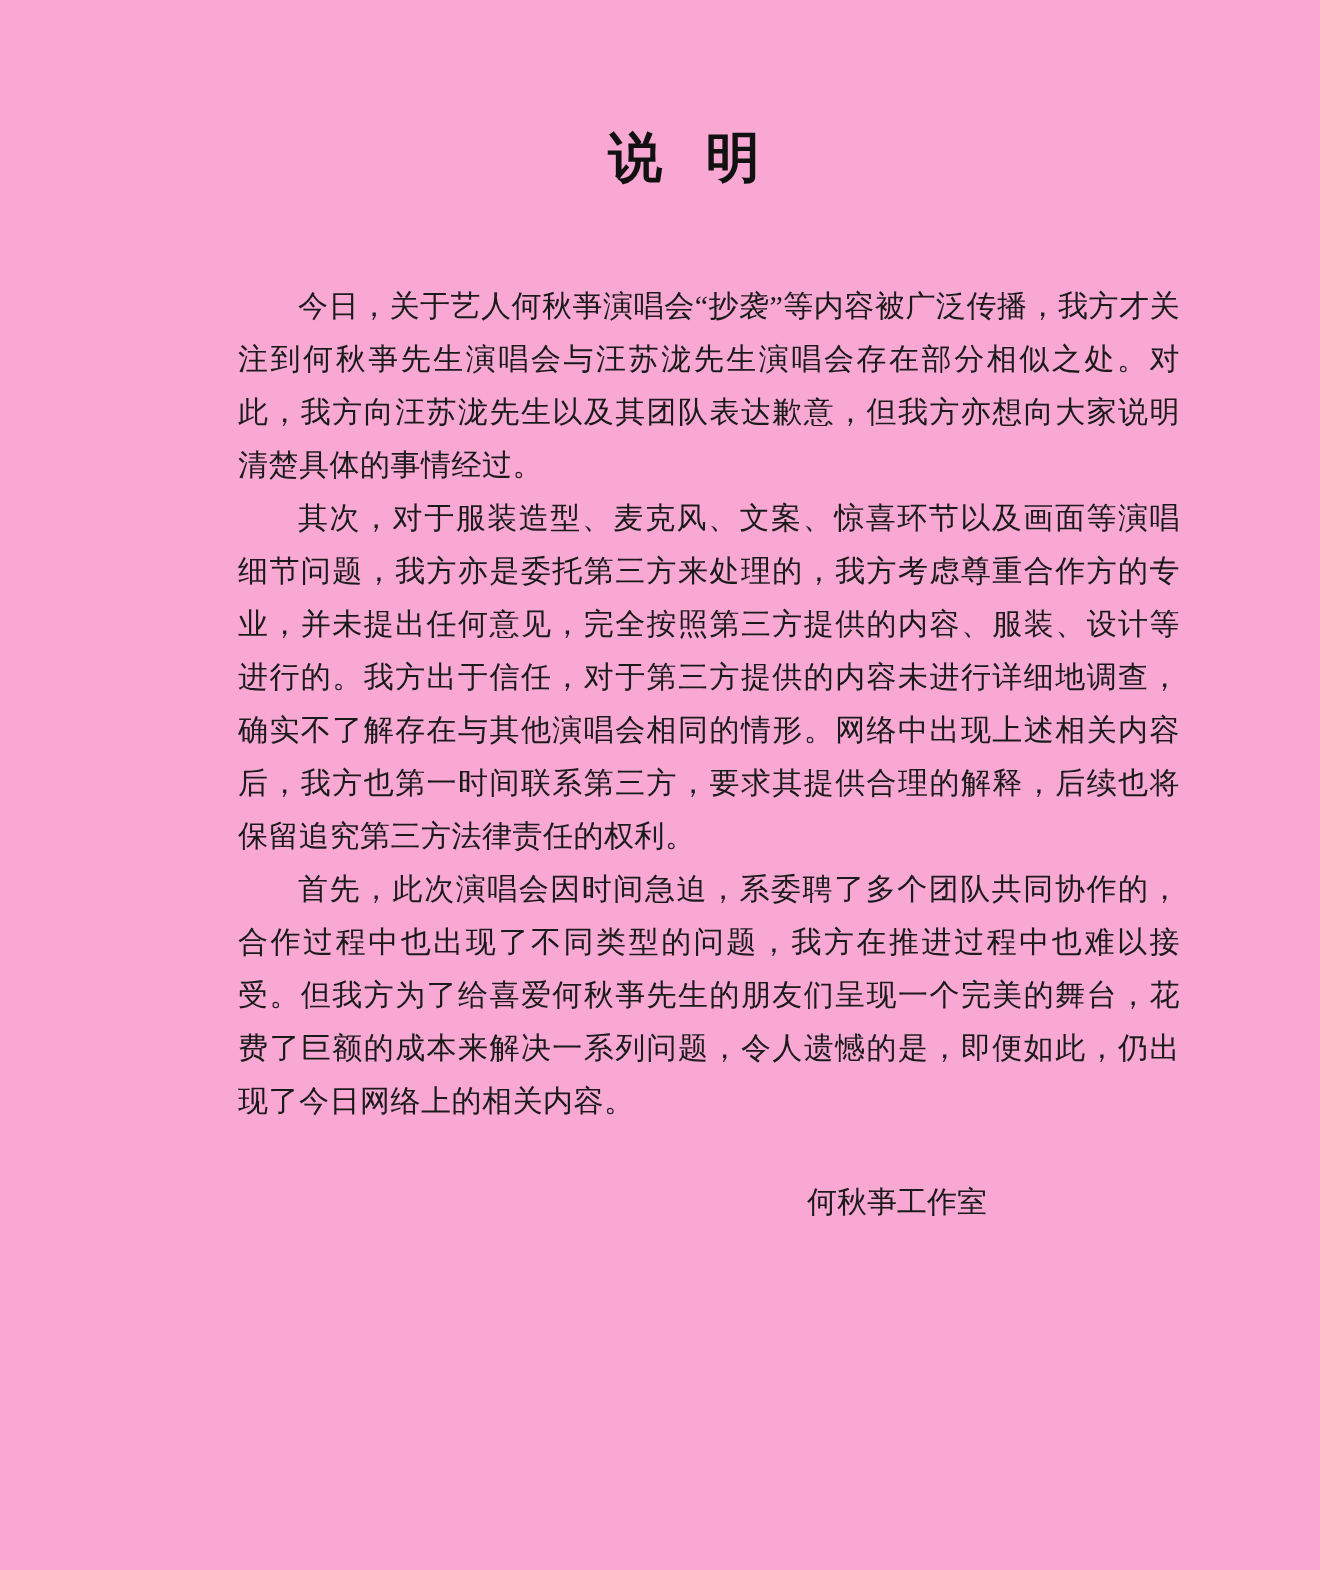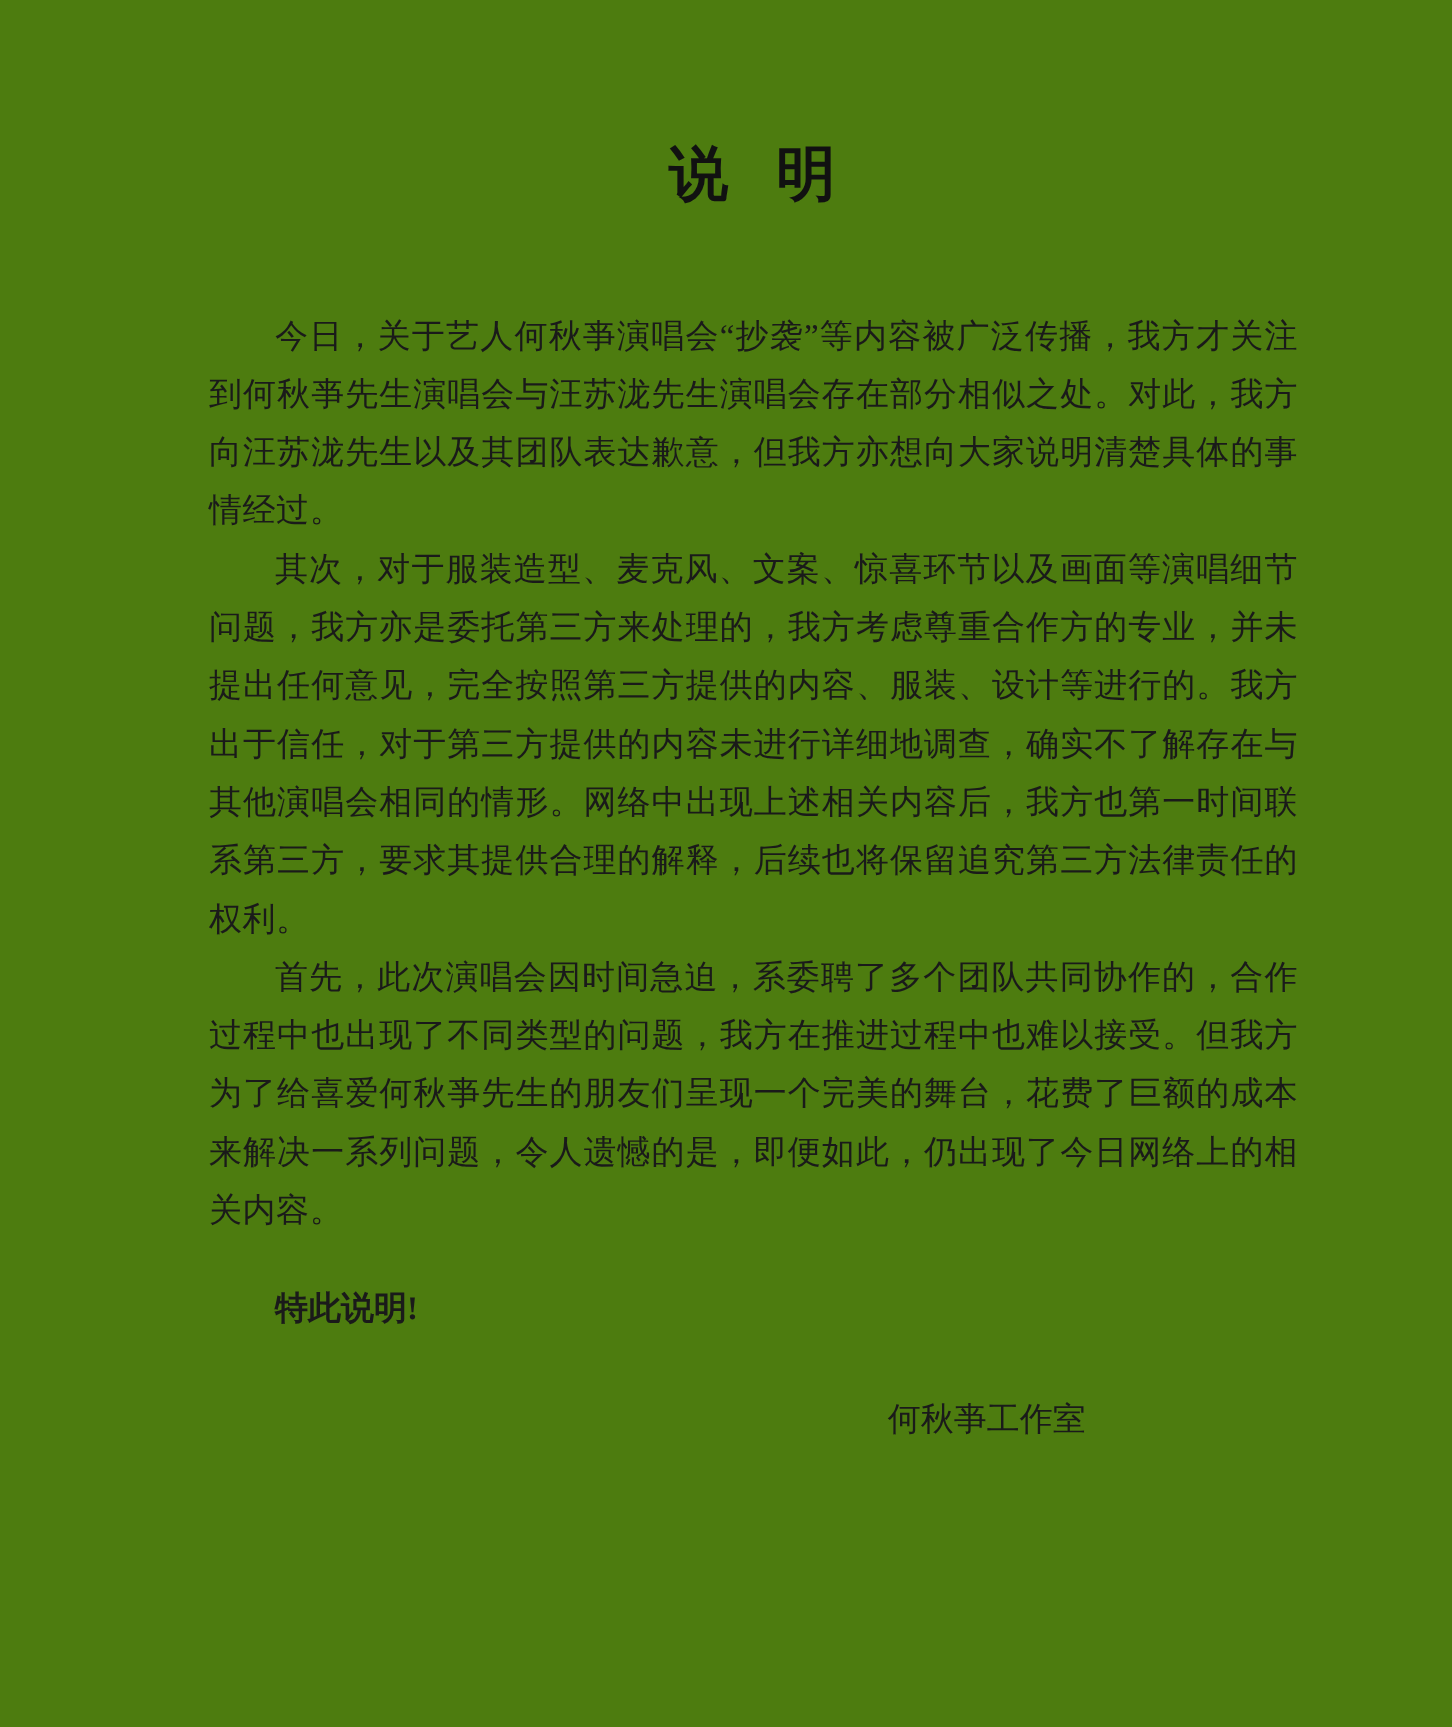--- a/index.html
+++ b/index.html
@@ -5,38 +5,39 @@
   html, body {
     margin: 0;
     padding: 0;
     background: #ffffff;
   }
   .page {
     position: relative;
     width: 1320px;
     height: 1570px;
     box-sizing: border-box;
-    background: #4d7c0f;
+    background: #f9a8d4;
     color: #1a1a1a;
     font-family: "Liberation Serif", "DejaVu Serif", serif;
     padding: 130px 140px 0 190px;
     overflow: hidden;
   }
   .doc-title {
     margin: 0;
     font-size: 54px;
     line-height: 1.05;
     font-weight: bold;
     text-align: center;
     letter-spacing: 2px;
     word-spacing: 26px;
     color: #111111;
   }
   .doc-body {
     margin-top: 92px;
+    margin-left: 48px;
   }
   .doc-body p {
     margin: 0;
     font-size: 30px;
     line-height: 53px;
     text-align: justify;
     text-justify: inter-ideograph;
     text-indent: 2em;
     letter-spacing: 0.5px;
     color: #1a1a1a;
@@ -66,20 +67,19 @@
 <div class="page">
 
   <h1 class="doc-title">说 明</h1>
 
   <div class="doc-body">
     <p>今日，关于艺人何秋亊演唱会“抄袭”等内容被广泛传播，我方才关注到何秋亊先生演唱会与汪苏泷先生演唱会存在部分相似之处。对此，我方向汪苏泷先生以及其团队表达歉意，但我方亦想向大家说明清楚具体的事情经过。</p>
     <p>其次，对于服装造型、麦克风、文案、惊喜环节以及画面等演唱细节问题，我方亦是委托第三方来处理的，我方考虑尊重合作方的专业，并未提出任何意见，完全按照第三方提供的内容、服装、设计等进行的。我方出于信任，对于第三方提供的内容未进行详细地调查，确实不了解存在与其他演唱会相同的情形。网络中出现上述相关内容后，我方也第一时间联系第三方，要求其提供合理的解释，后续也将保留追究第三方法律责任的权利。</p>
     <p>首先，此次演唱会因时间急迫，系委聘了多个团队共同协作的，合作过程中也出现了不同类型的问题，我方在推进过程中也难以接受。但我方为了给喜爱何秋亊先生的朋友们呈现一个完美的舞台，花费了巨额的成本来解决一系列问题，令人遗憾的是，即便如此，仍出现了今日网络上的相关内容。</p>
   </div>
 
-  <p class="closing">特此说明!</p>
 
   <div class="sig-block">
     <p class="signature">何秋亊工作室</p>
 
   </div>
 
 </div>
 
 </body></html>

